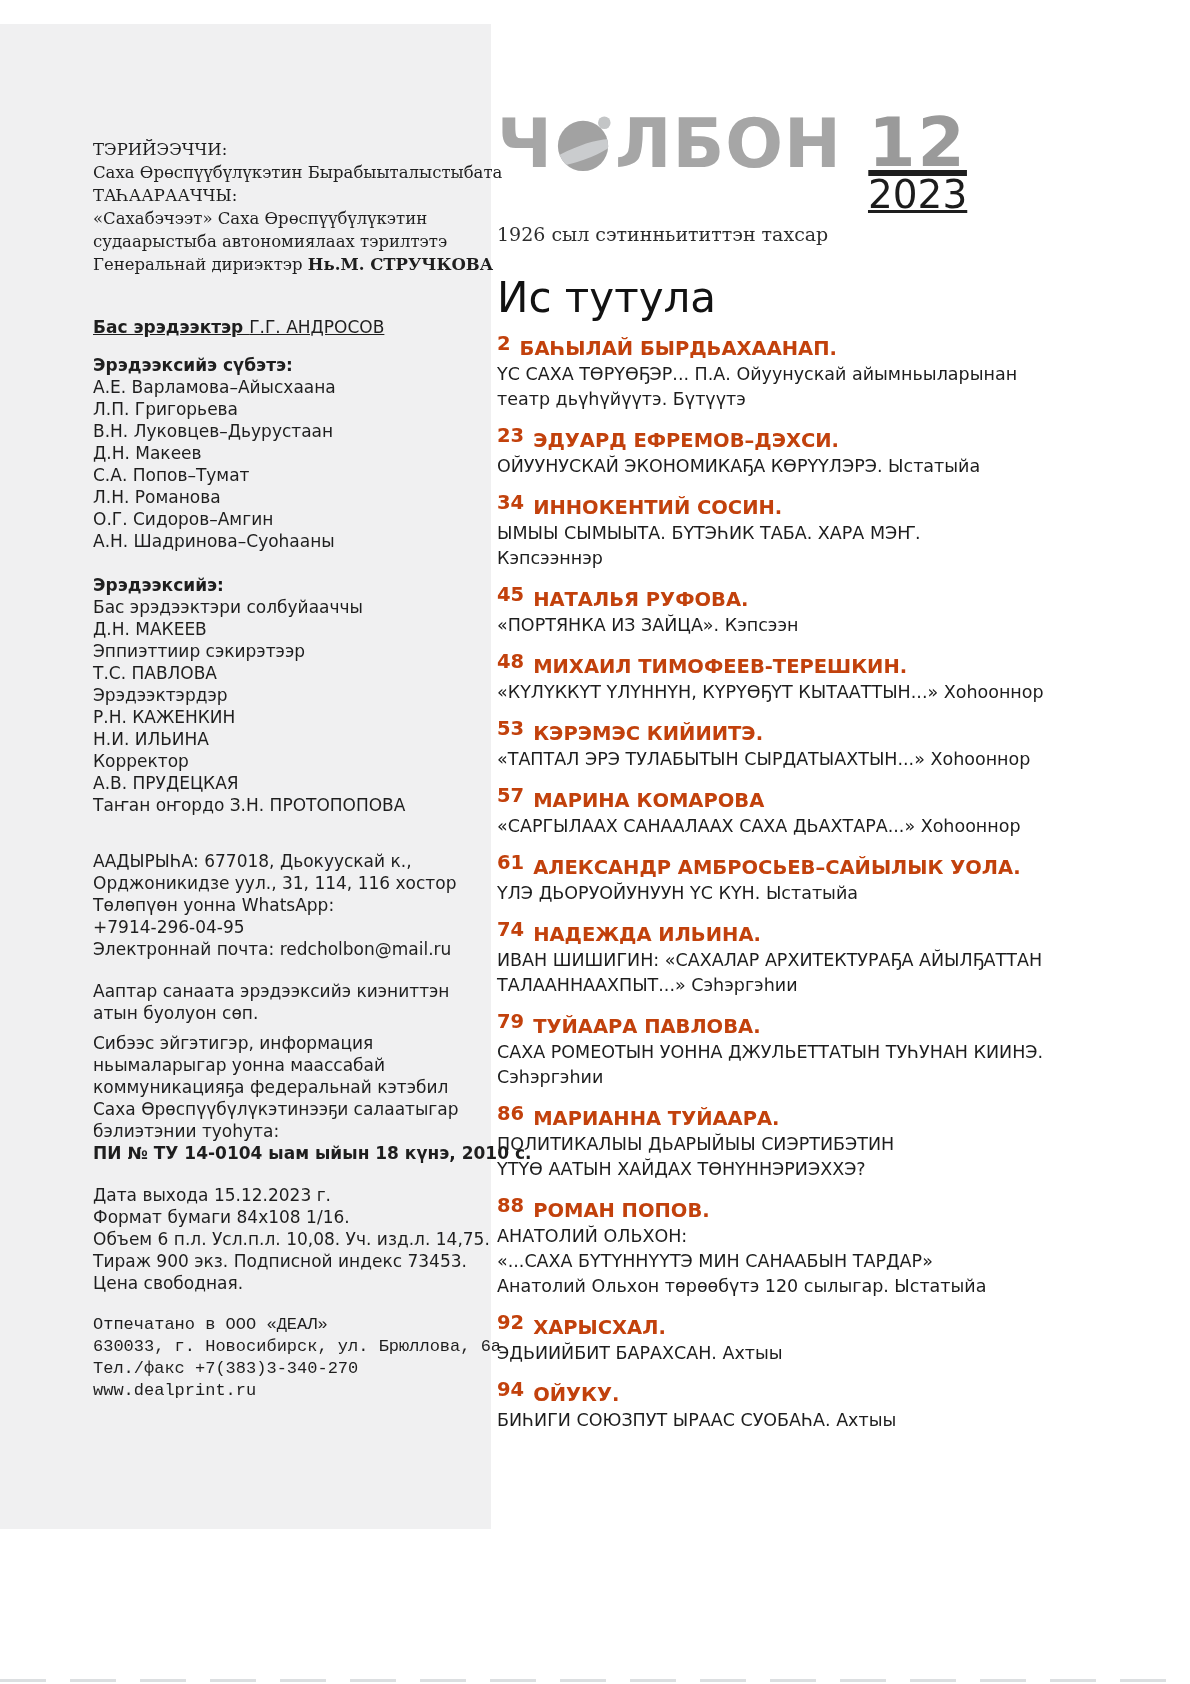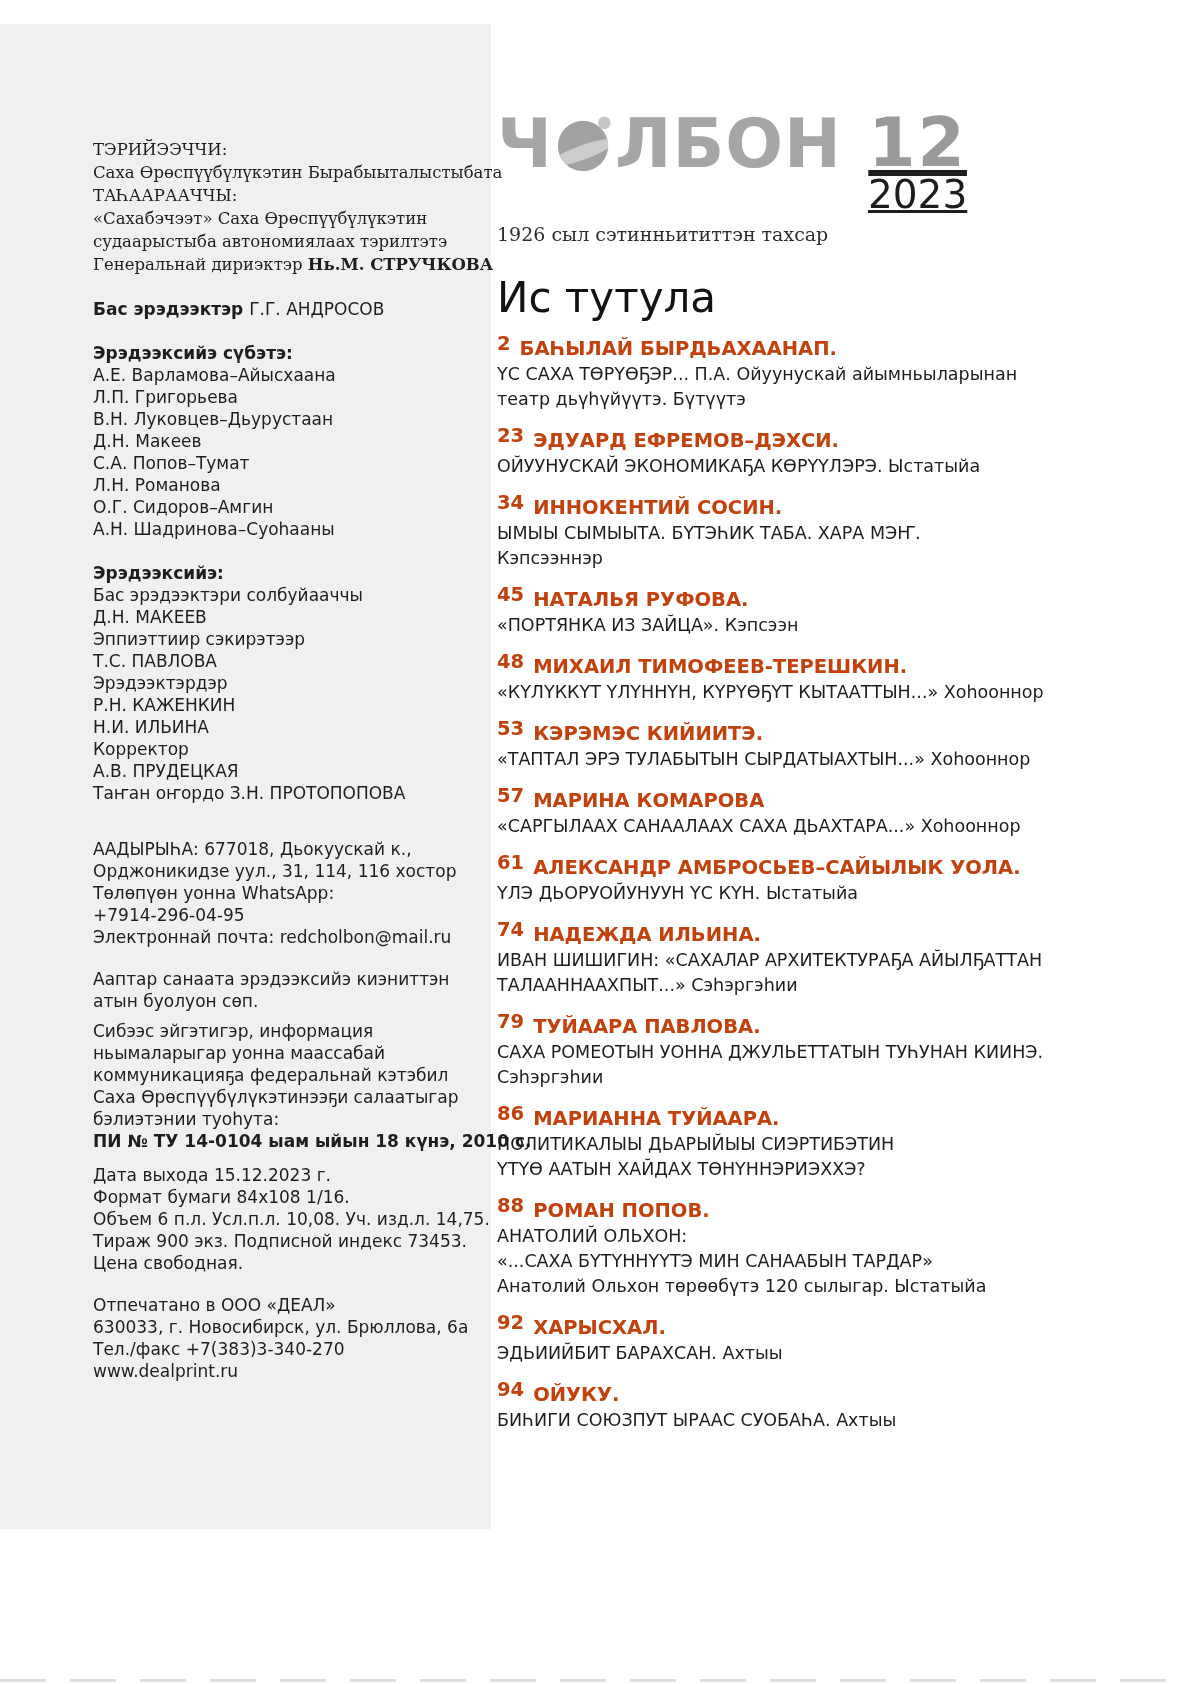--- a/index.html
+++ b/index.html
@@ -81,24 +81,24 @@
 
 <div class="left-content">
     <div class="block serif" style="margin-top: 0px;">
       <div class="line"><span>ТЭРИЙЭЭЧЧИ:</span></div>
       <div class="line"><span>Саха Өрөспүүбүлүкэтин Бырабыыталыстыбата</span></div>
       <div class="line"><span>ТАҺААРААЧЧЫ:</span></div>
       <div class="line"><span>«Сахабэчээт» Саха Өрөспүүбүлүкэтин</span></div>
       <div class="line"><span>судаарыстыба автономиялаах тэрилтэтэ</span></div>
       <div class="line"><span>Генеральнай дириэктэр </span><span class="b">Нь.М.  СТРУЧКОВА</span></div>
     </div>
-    <div class="block" style="margin-top: 22px;">
+    <div class="block" style="margin-top: 40px; text-decoration: underline;">
       <div class="line"><span class="b">Бас эрэдээктэр </span><span>Г.Г. АНДРОСОВ</span></div>
     </div>
-    <div class="block" style="margin-top: 22px;">
+    <div class="block" style="margin-top: 16px;">
       <div class="line"><span class="b">Эрэдээксийэ сүбэтэ:</span></div>
       <div class="line"><span>А.Е. Варламова–Айысхаана</span></div>
       <div class="line"><span>Л.П. Григорьева</span></div>
       <div class="line"><span>В.Н. Луковцев–Дьурустаан</span></div>
       <div class="line"><span>Д.Н. Макеев</span></div>
       <div class="line"><span>С.А. Попов–Тумат</span></div>
       <div class="line"><span>Л.Н. Романова</span></div>
       <div class="line"><span>О.Г. Сидоров–Амгин</span></div>
       <div class="line"><span>А.Н. Шадринова–Суоһааны</span></div>
     </div>
@@ -127,28 +127,28 @@
       <div class="line"><span>атын буолуон сөп.</span></div>
     </div>
     <div class="block" style="margin-top: 8px;">
       <div class="line"><span>Сибээс эйгэтигэр, информация</span></div>
       <div class="line"><span>ньымаларыгар уонна маассабай</span></div>
       <div class="line"><span>коммуникацияҕа федеральнай кэтэбил</span></div>
       <div class="line"><span>Саха Өрөспүүбүлүкэтинээҕи салаатыгар</span></div>
       <div class="line"><span>бэлиэтэнии туоһута:</span></div>
       <div class="line"><span class="b">ПИ № ТУ 14-0104 ыам ыйын 18 күнэ, 2010 с.</span></div>
     </div>
-    <div class="block" style="margin-top: 12px;">
+    <div class="block" style="margin-top: 20px;">
       <div class="line"><span>Дата выхода 15.12.2023 г.</span></div>
       <div class="line"><span>Формат бумаги 84х108 1/16.</span></div>
       <div class="line"><span>Объем 6 п.л. Усл.п.л. 10,08. Уч. изд.л. 14,75.</span></div>
       <div class="line"><span>Тираж 900 экз. Подписной индекс 73453.</span></div>
       <div class="line"><span>Цена свободная.</span></div>
     </div>
-    <div class="block" style="margin-top: 20px;">
+    <div class="block" style="margin-top: 20px; font-family: Liberation Mono, monospace;">
       <div class="line"><span>Отпечатано в ООО «ДЕАЛ»</span></div>
       <div class="line"><span>630033,  г. Новосибирск, ул. Брюллова, 6а</span></div>
       <div class="line"><span>Тел./факс +7(383)3-340-270</span></div>
       <div class="line"><span>www.dealprint.ru</span></div>
     </div>
   </div>
 
 <div class="right-content">
   <div class="brand-row">
     <div class="wordmark">

